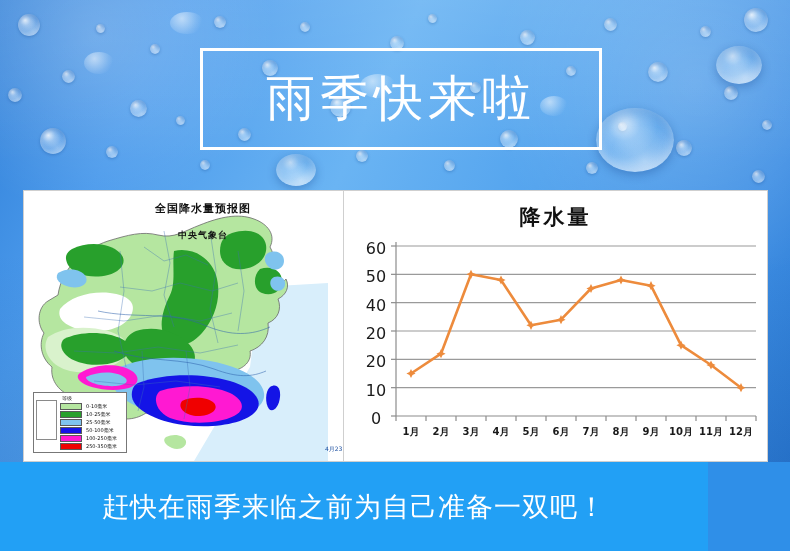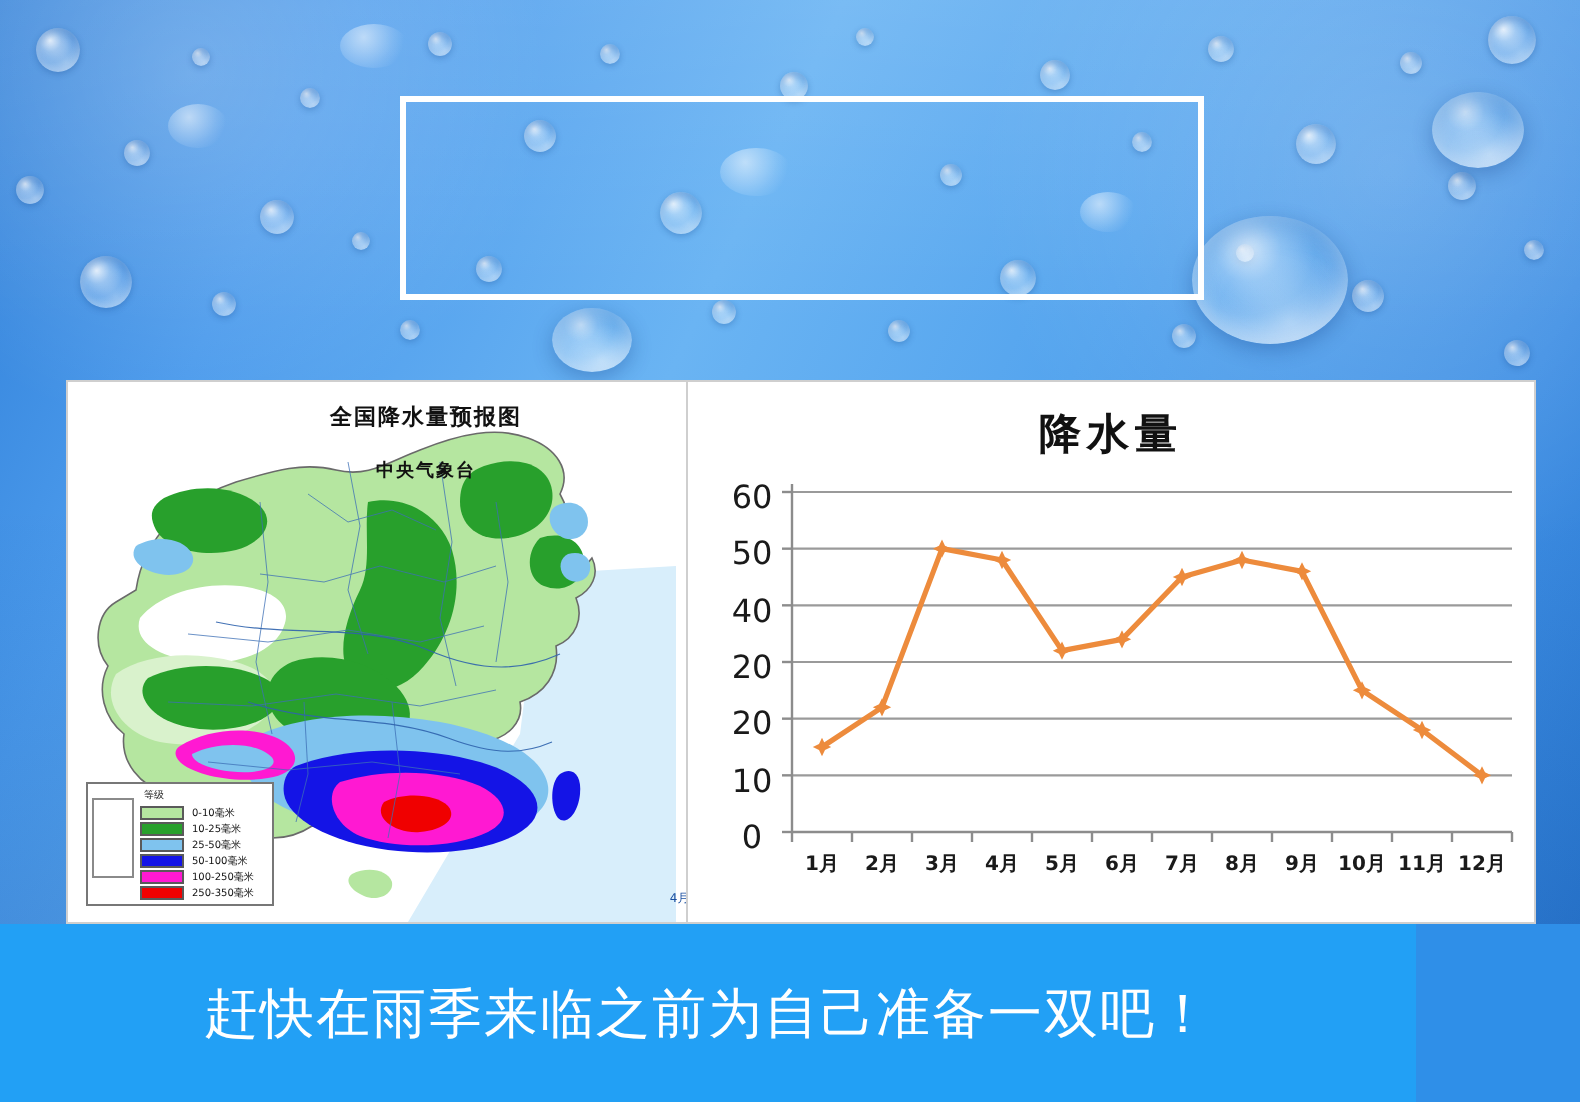--- a/index.html
+++ b/index.html
@@ -87,21 +87,21 @@
   }
 
   
   .panel {
     position: absolute;
     background: #ffffff;
     border: 1px solid #cfcfcf;
     box-sizing: border-box;
     overflow: hidden;
   }
-  #map-panel { left: 33px; top: 190px; width: 360px; height: 272px; }
+  #map-panel { left: 23px; top: 190px; width: 360px; height: 272px; }
   #chart-panel { left: 343px; top: 190px; width: 425px; height: 272px; }
 
   
   .map-wrap {
     position: absolute;
     left: 0; top: 0;
     width: 100%; height: 100%;
     background: #ffffff;
   }
   .map-title {
@@ -278,20 +278,21 @@
     <div class="drop big" style="left:716px; top:46px;  width:46px; height:38px;"></div>
     <div class="drop big" style="left:276px; top:154px; width:40px; height:32px;"></div>
 
     <div class="mist" style="left:84px;  top:52px;  width:30px; height:22px;"></div>
     <div class="mist" style="left:360px; top:74px;  width:36px; height:24px;"></div>
     <div class="mist" style="left:540px; top:96px;  width:28px; height:20px;"></div>
     <div class="mist" style="left:170px; top:12px;  width:34px; height:22px;"></div>
   </div>
 
   <div class="title-frame"></div>
+  <div class="title-text">雨季快来啦</div>
 
   <div class="panel" id="map-panel">
     <div class="map-wrap">
 
       <svg class="map-svg" width="304" height="270" viewBox="0 0 304 270">
         <rect x="0" y="0" width="304" height="270" fill="#ffffff"></rect>
 
         <path d="M236 96 L304 92 L304 270 L170 270 L196 226 L226 176 Z" fill="#d8eefb"></path>
         <rect x="248" y="230" width="56" height="40" fill="#d8eefb"></rect>
 

